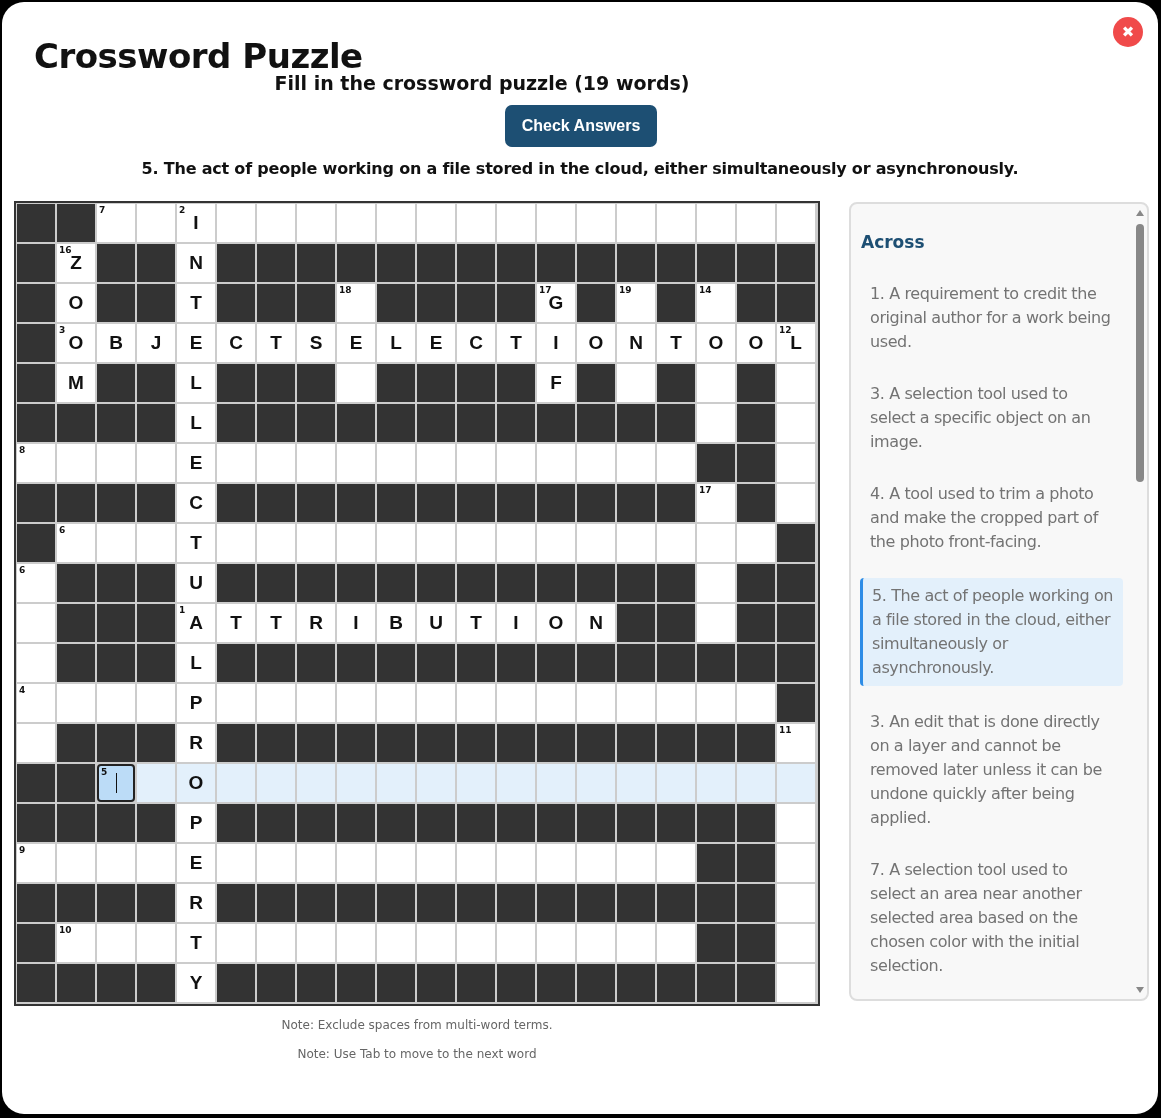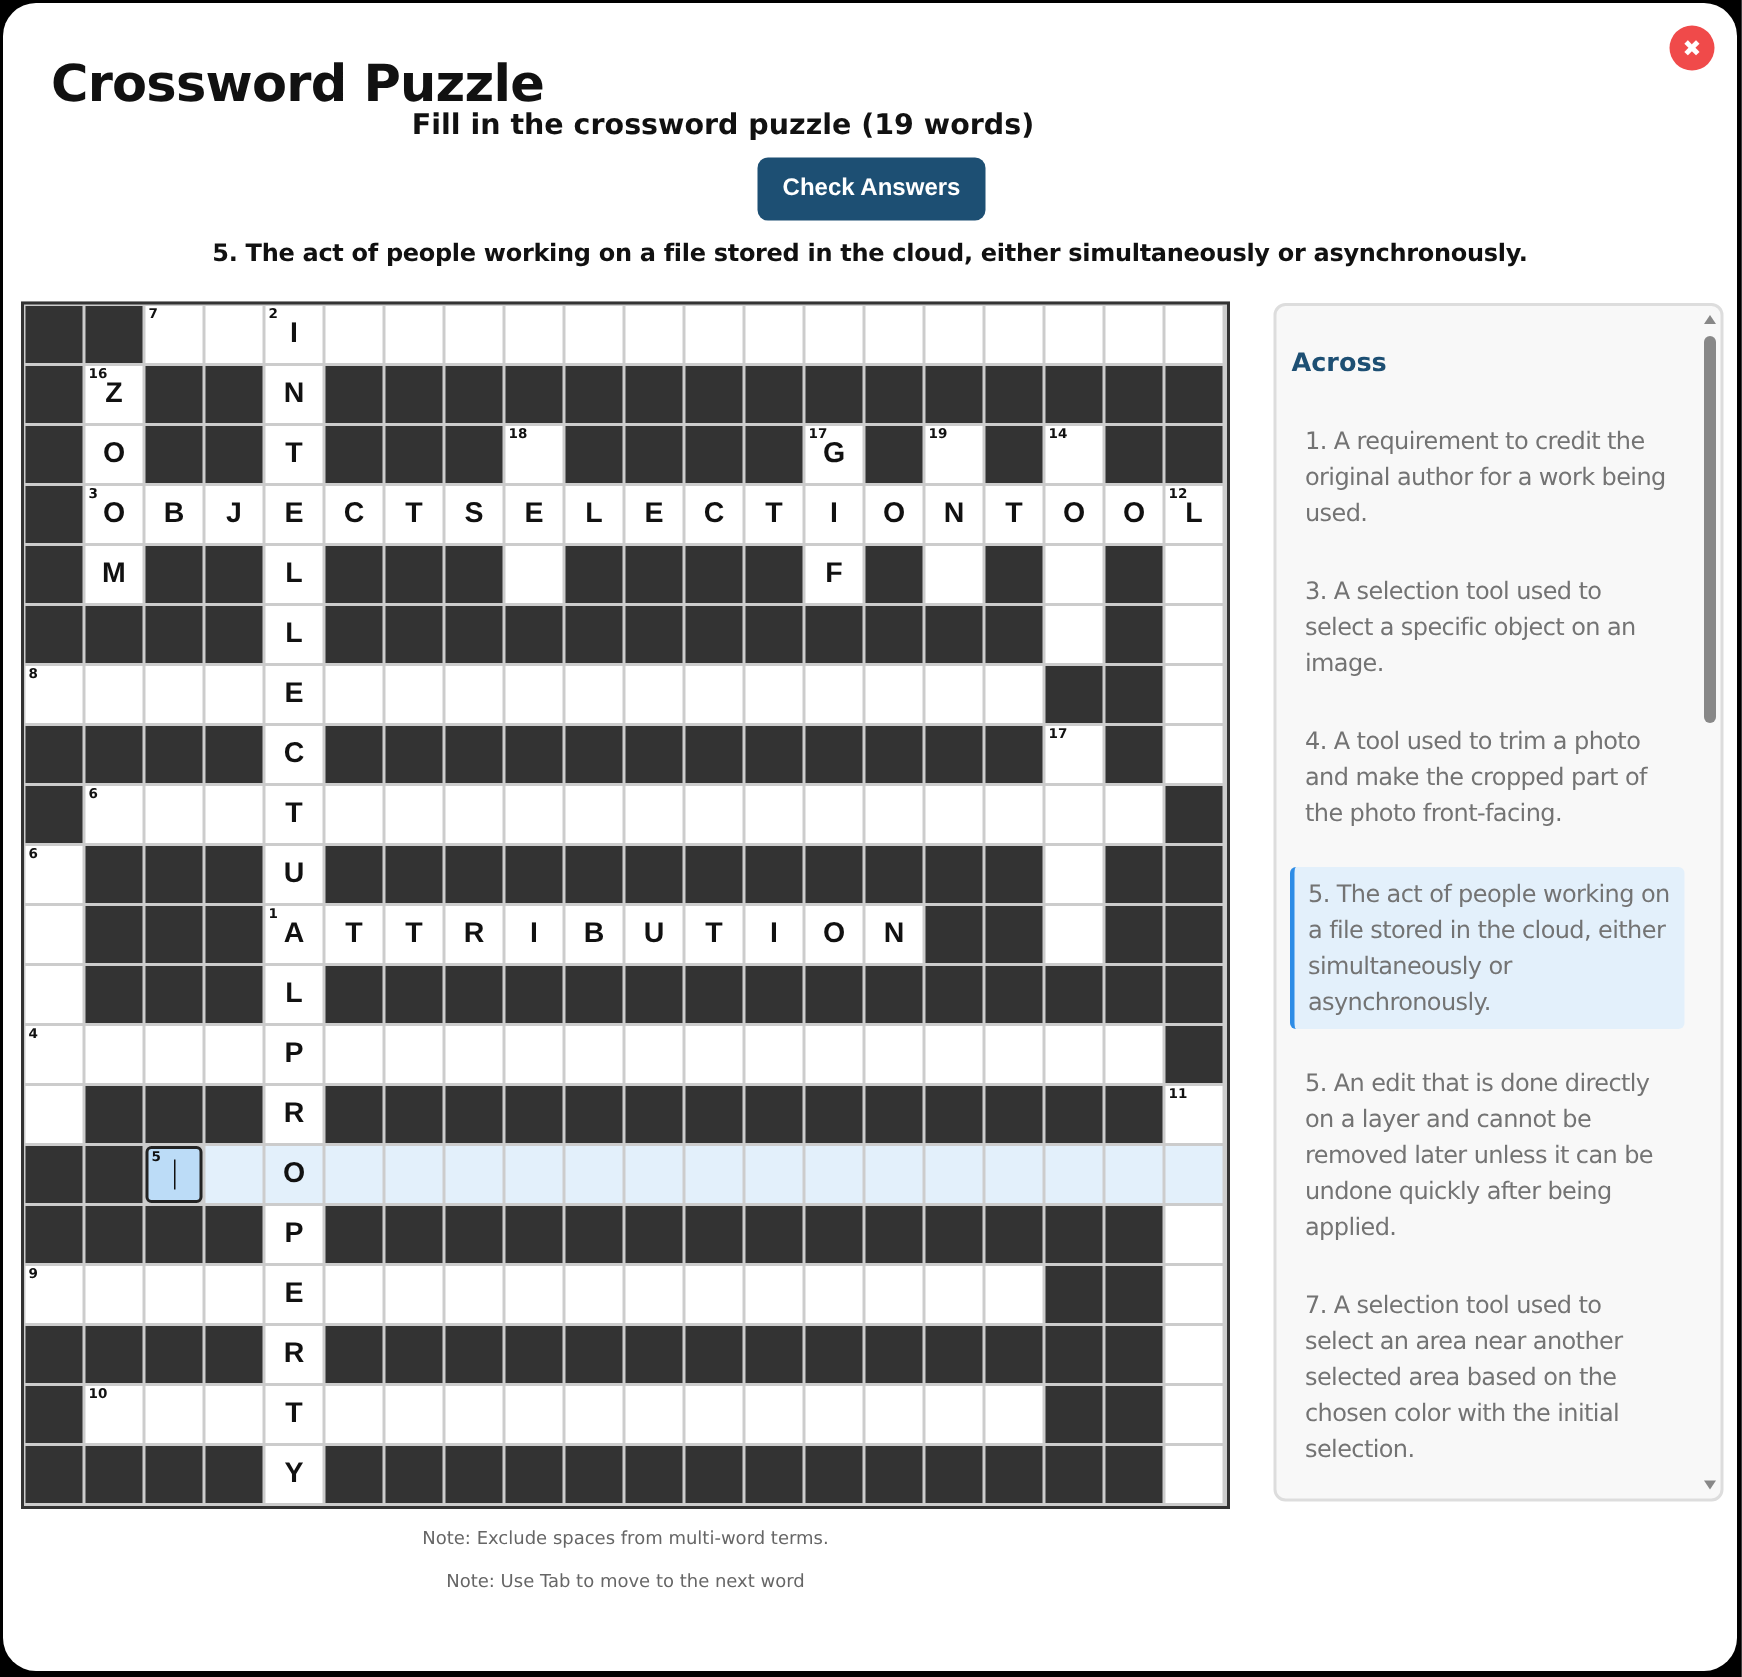--- a/index.html
+++ b/index.html
@@ -632,21 +632,21 @@
   <div class="note" style="top:1016px">Note: Exclude spaces from multi-word terms.</div>
   <div class="note" style="top:1045px">Note: Use Tab to move to the next word</div>
 
   <div class="clues-panel">
     <div class="clues-inner" id="clues">
       <div class="clues-heading">Across</div>
     <div class="clue">1. A requirement to credit the original author for a work being used.</div>
         <div class="clue">3. A selection tool used to select a specific object on an image.</div>
         <div class="clue">4. A tool used to trim a photo and make the cropped part of the photo front-facing.</div>
         <div class="clue active">5. The act of people working on a file stored in the cloud, either simultaneously or asynchronously.</div>
-        <div class="clue">5. An edit that is done directly on a layer and cannot be removed later unless it can be undone quickly after being applied.</div>
+        <div class="clue">3. An edit that is done directly on a layer and cannot be removed later unless it can be undone quickly after being applied.</div>
         <div class="clue">7. A selection tool used to select an area near another selected area based on the chosen color with the initial selection.</div>
         <div class="clue">8. A tool is used to replace the</div>
       </div>
     <div class="scrollbar">
       <div class="scroll-up"></div>
       <div class="scroll-thumb"></div>
       <div class="scroll-down"></div>
     </div>
   </div>
 </div>

